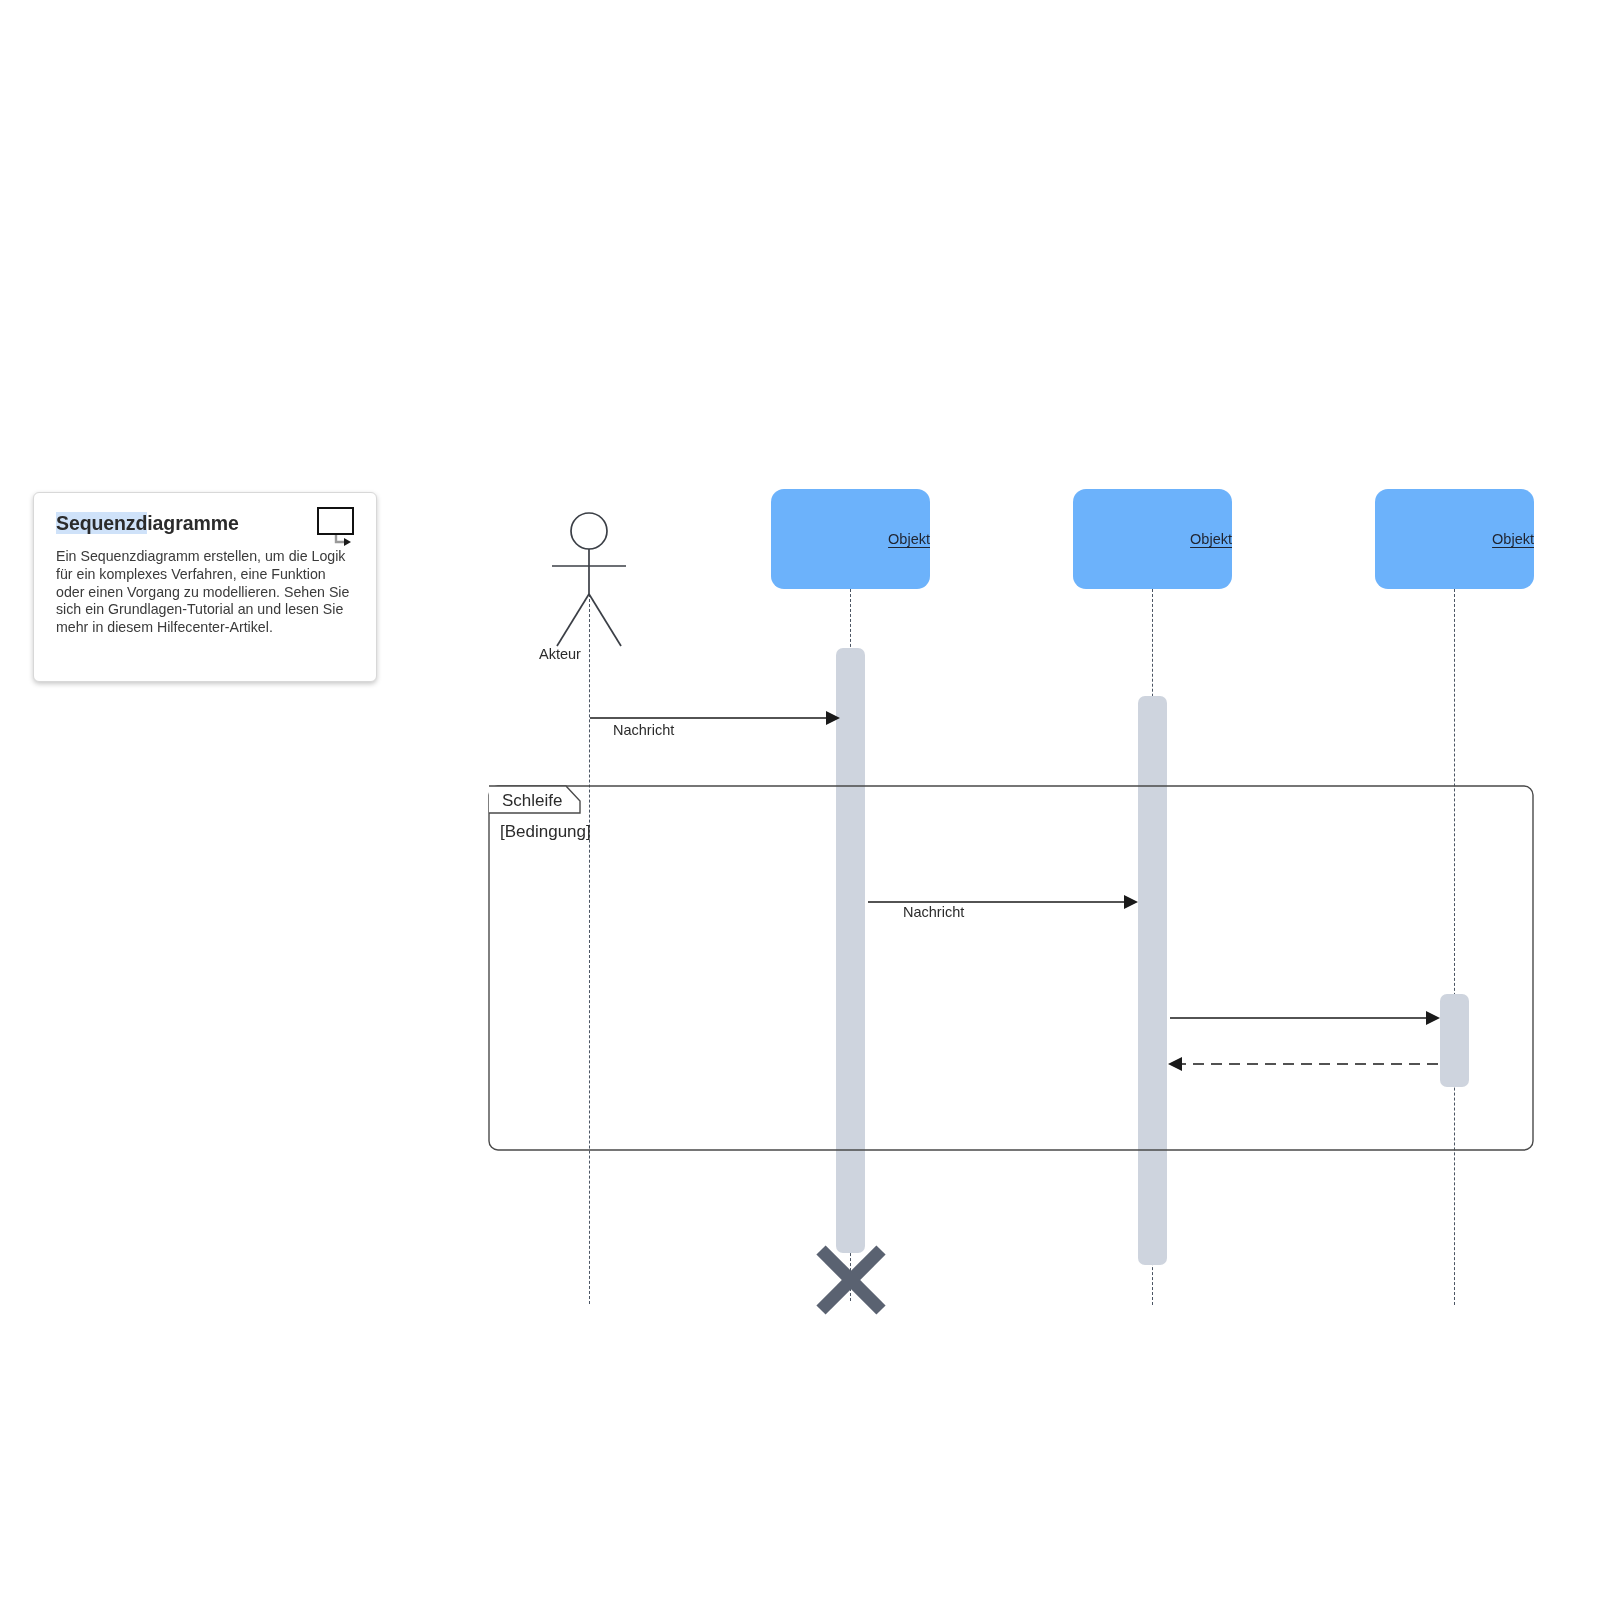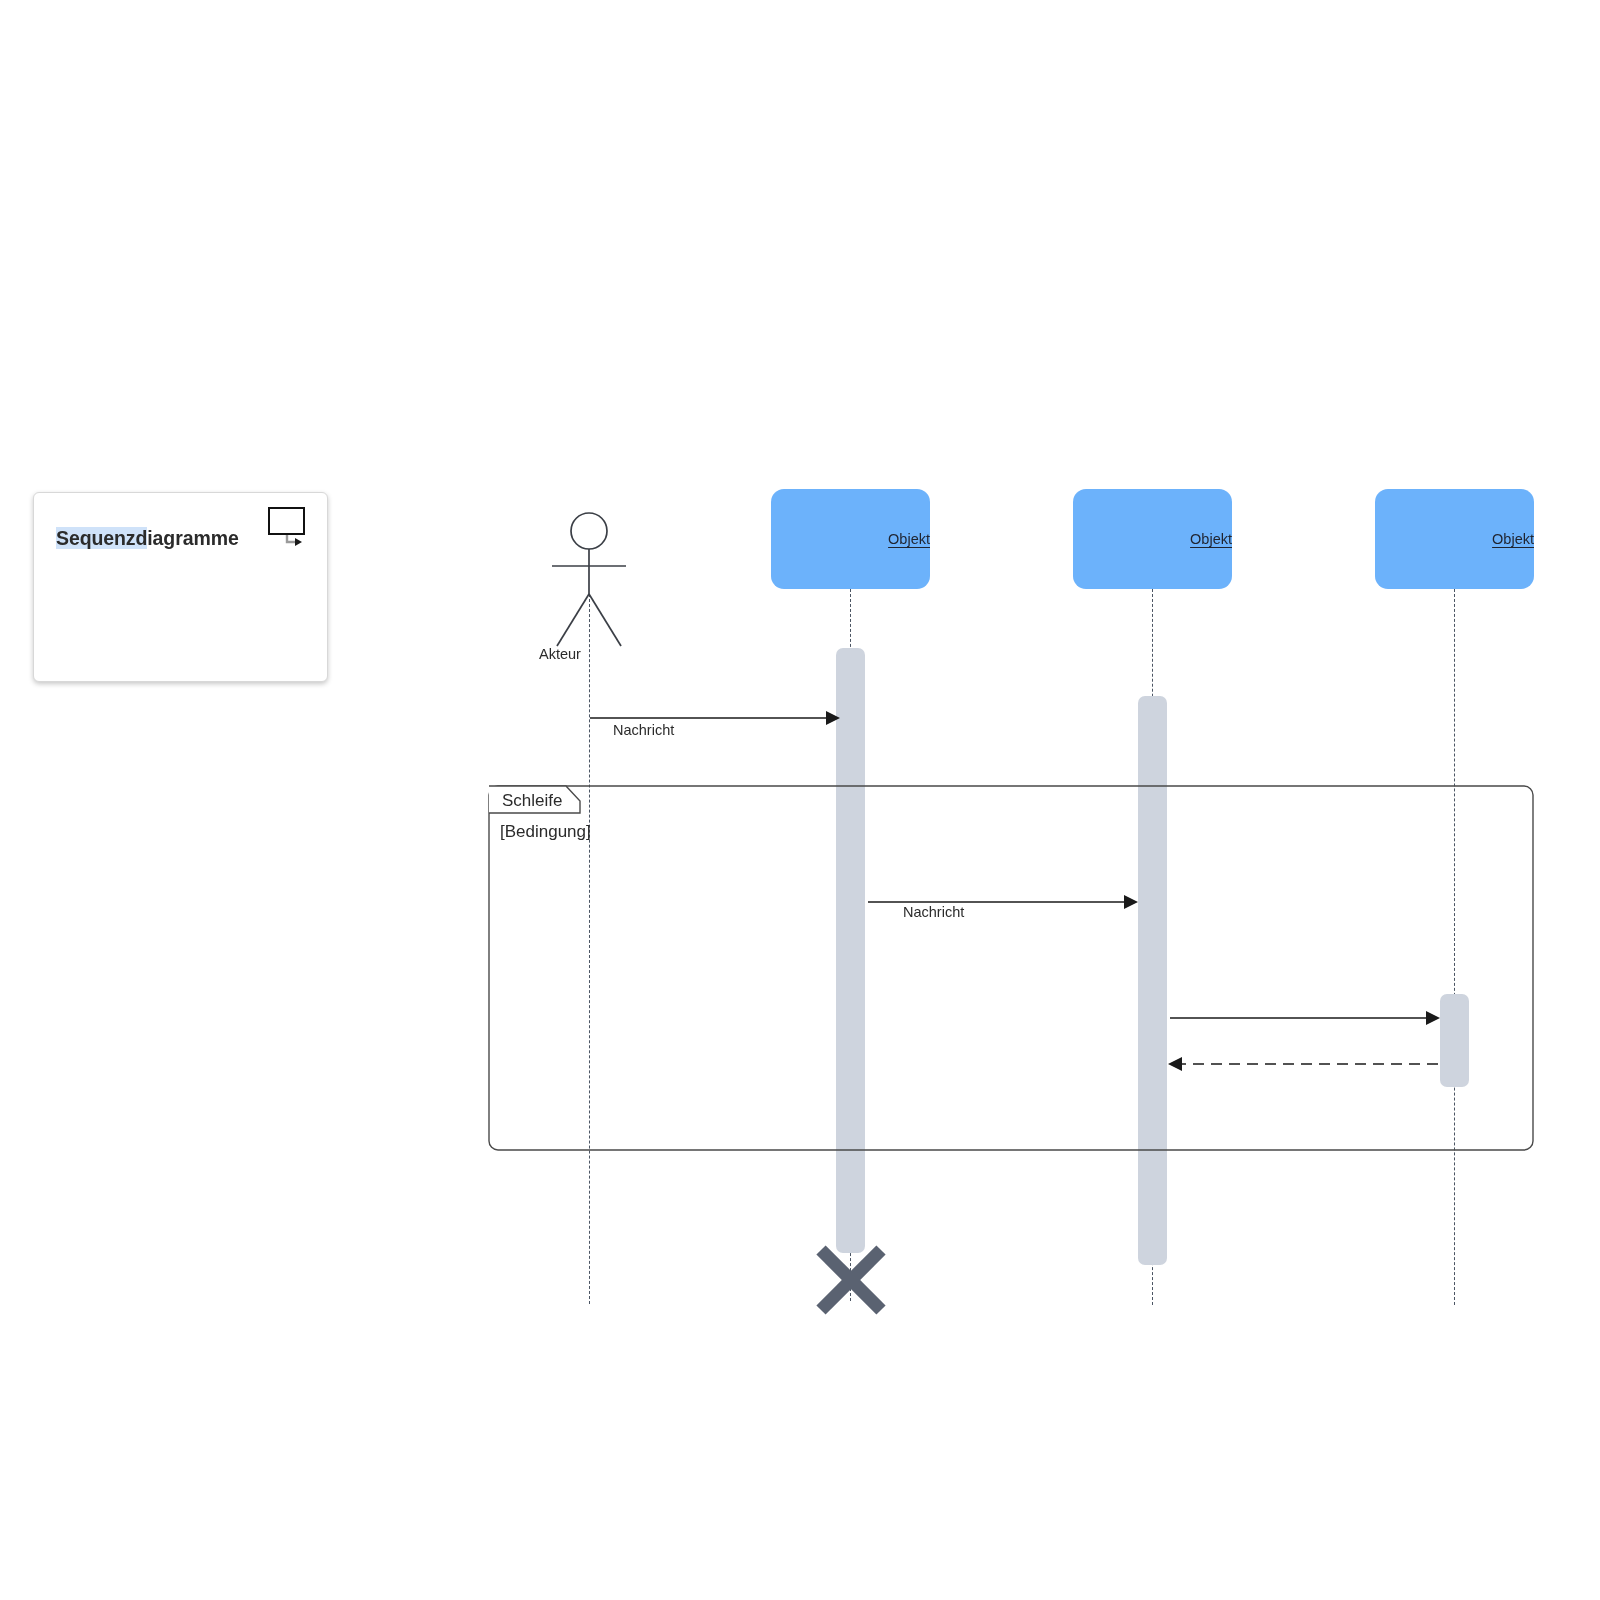--- a/index.html
+++ b/index.html
@@ -8,26 +8,26 @@
     background: #ffffff;
     font-family: "Liberation Sans", sans-serif;
     overflow: hidden;
   }
   #stage { position: relative; width: 1600px; height: 1600px; }
 
   
   .info-card {
     position: absolute;
     left: 33px; top: 492px;
-    width: 295px; height: 190px;
+    width: 344px; height: 190px;
     background: #ffffff;
     border: 1px solid #d8d8d8;
     border-radius: 6px;
     box-shadow: 0 2px 5px rgba(0,0,0,0.22);
-    padding: 33px 20px 0 22px;
+    padding: 18px 20px 0 22px;
   }
   .card-title {
     font-size: 19.5px;
     font-weight: bold;
     color: #2b2b2b;
     letter-spacing: -0.1px;
     line-height: 24px;
     display: inline-block;
   }
   .card-title .hl { background: #cfe2f9; }
@@ -104,20 +104,21 @@
     pointer-events: none;
   }
 </style>
 </head>
 <body>
 
 <div id="stage">
 
   <div class="info-card">
     <div class="card-title"><span class="hl">Sequenzd</span><span>iagramme</span></div>
+    <div class="card-body">Ein Sequenzdiagramm erstellen, um die Logik für ein komplexes Verfahren, eine Funktion oder einen Vorgang zu modellieren. Sehen Sie sich ein Grundlagen-Tutorial an und lesen Sie mehr in diesem Hilfecenter-Artikel.</div>
     <div class="card-icon">
       <div class="rect"></div>
       <svg width="42" height="42" viewBox="0 0 42 42">
         <path d="M19 28 L19 35 L30 35" stroke="#9a9a9a" stroke-width="2.4" fill="none"></path>
         <path d="M27 31 L34 35 L27 39 Z" fill="#1a1a1a"></path>
       </svg>
     </div>
   </div>
 
   <div class="obj-box" style="left:771px; top:489px;">

